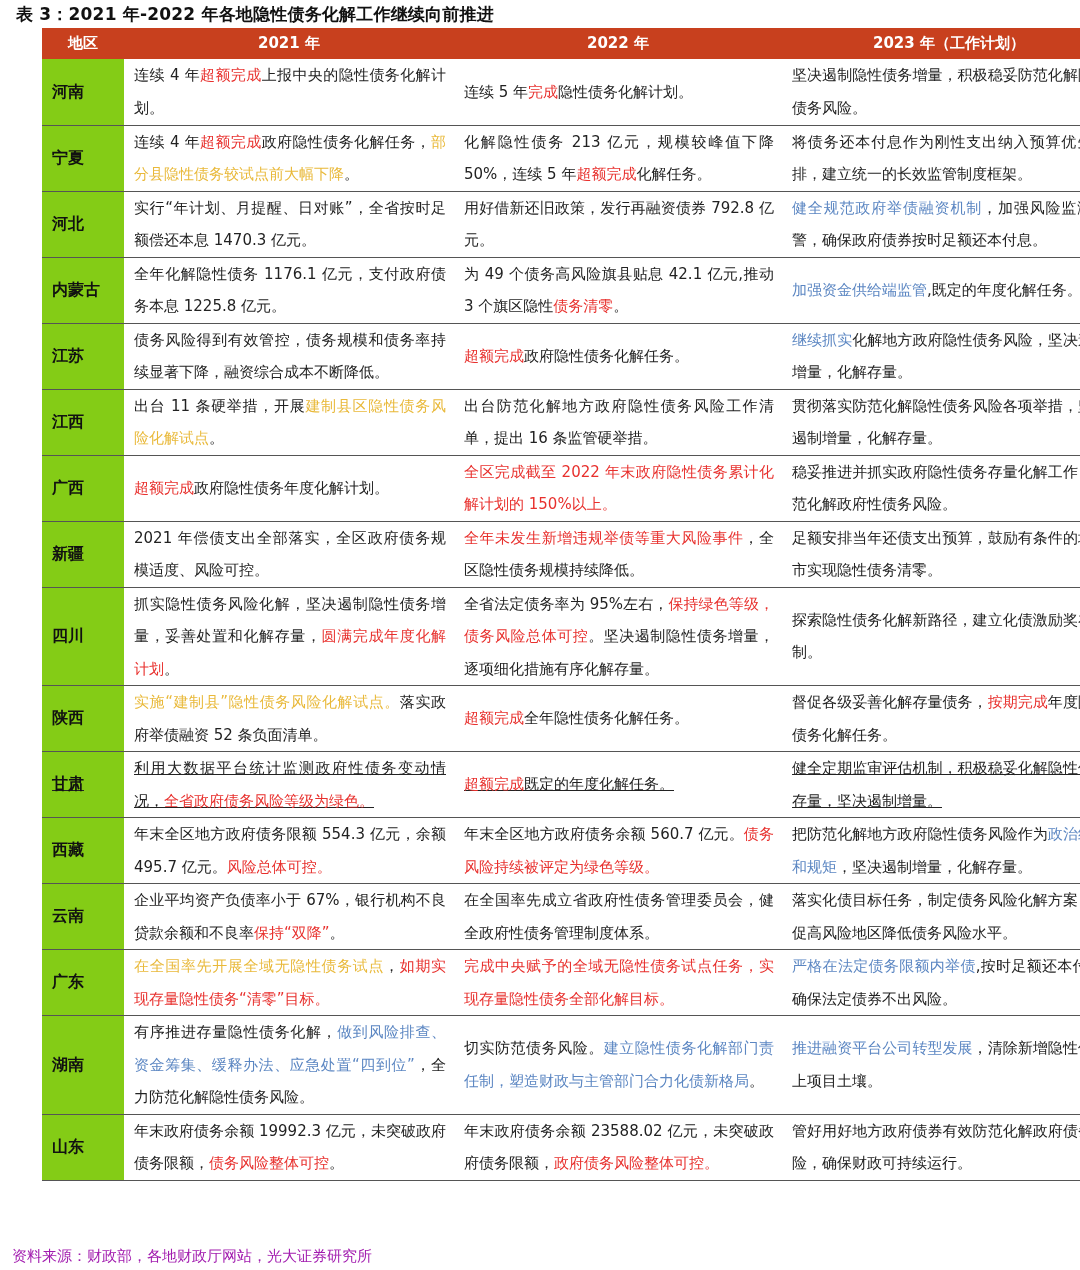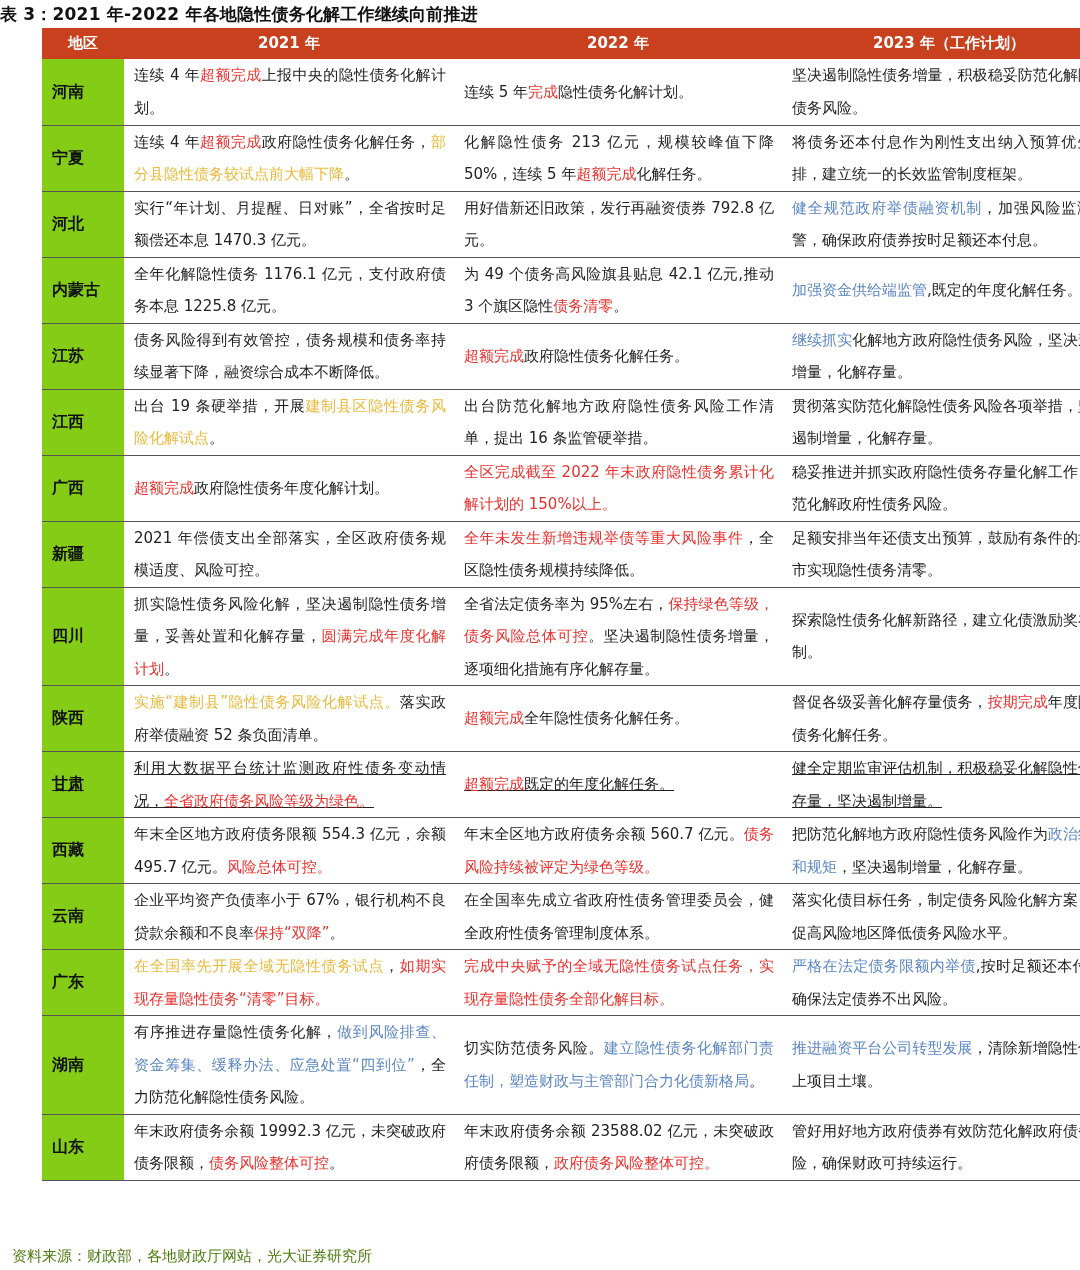--- a/index.html
+++ b/index.html
@@ -2,21 +2,21 @@
 <html><head>
 <meta charset="utf-8">
 <style>
   html, body { margin: 0; padding: 0; background: #ffffff; }
   body {
     width: 1080px; height: 1270px; overflow: hidden;
     font-family: "DejaVu Sans", "Liberation Sans", sans-serif;
     color: #222222;
   }
   .caption {
-    position: absolute; left: 0; top: 3px;
+    position: absolute; left: 16px; top: 3px;
     font-size: 17px; font-weight: bold; color: #111;
     letter-spacing: 0.2px;
   }
   .table-wrap { position: absolute; left: 3px; top: 28px; width: 1074px; padding-left: 39px; }
   table { border-collapse: collapse; width: 1074px; table-layout: fixed; }
   col.c0 { width: 82px; }
   col.c1 { width: 330px; }
   col.c2 { width: 328px; }
   col.c3 { width: 334px; }
   thead th {
@@ -30,21 +30,21 @@
   }
   tbody td.region {
     background: #84cc16; font-weight: bold; font-size: 16px;
     text-align: left; padding-left: 10px; color: #111;
   }
   .red { color: #e8302d; }
   .yellow { color: #e9b93a; }
   .blue { color: #5b86c2; }
   .source {
     position: absolute; left: 12px; top: 1247px;
-    font-size: 15px; color: #4d7c0f;
+    font-size: 15px; color: #a21caf;
   }
 </style>
 </head>
 <body>
 
 <div class="caption">表 3：2021 年-2022 年各地隐性债务化解工作继续向前推进</div>
 
 <div class="table-wrap">
   <table>
     <colgroup>
@@ -87,21 +87,21 @@
           <td><span class="blue">加强资金供给端监管</span><span>,既定的年度化解任务。</span></td>
         </tr>
         <tr style="height: 66px;">
           <td class="region">江苏</td>
           <td><span>债务风险得到有效管控，债务规模和债务率持续显著下降，融资综合成本不断降低。</span></td>
           <td><span class="red">超额完成</span><span>政府隐性债务化解任务。</span></td>
           <td><span class="blue">继续抓实</span><span>化解地方政府隐性债务风险，坚决遏制增量，化解存量。</span></td>
         </tr>
         <tr style="height: 66px;">
           <td class="region">江西</td>
-          <td><span>出台 19 条硬举措，开展</span><span class="yellow">建制县区隐性债务风险化解试点</span><span>。</span></td>
+          <td><span>出台 11 条硬举措，开展</span><span class="yellow">建制县区隐性债务风险化解试点</span><span>。</span></td>
           <td><span>出台防范化解地方政府隐性债务风险工作清单，提出 16 条监管硬举措。</span></td>
           <td><span>贯彻落实防范化解隐性债务风险各项举措，坚决遏制增量，化解存量。</span></td>
         </tr>
         <tr style="height: 66px;">
           <td class="region">广西</td>
           <td><span class="red">超额完成</span><span>政府隐性债务年度化解计划。</span></td>
           <td><span class="red">全区完成截至 2022 年末政府隐性债务累计化解计划的 150%以上。</span></td>
           <td><span>稳妥推进并抓实政府隐性债务存量化解工作，防范化解政府性债务风险。</span></td>
         </tr>
         <tr style="height: 66px;">

